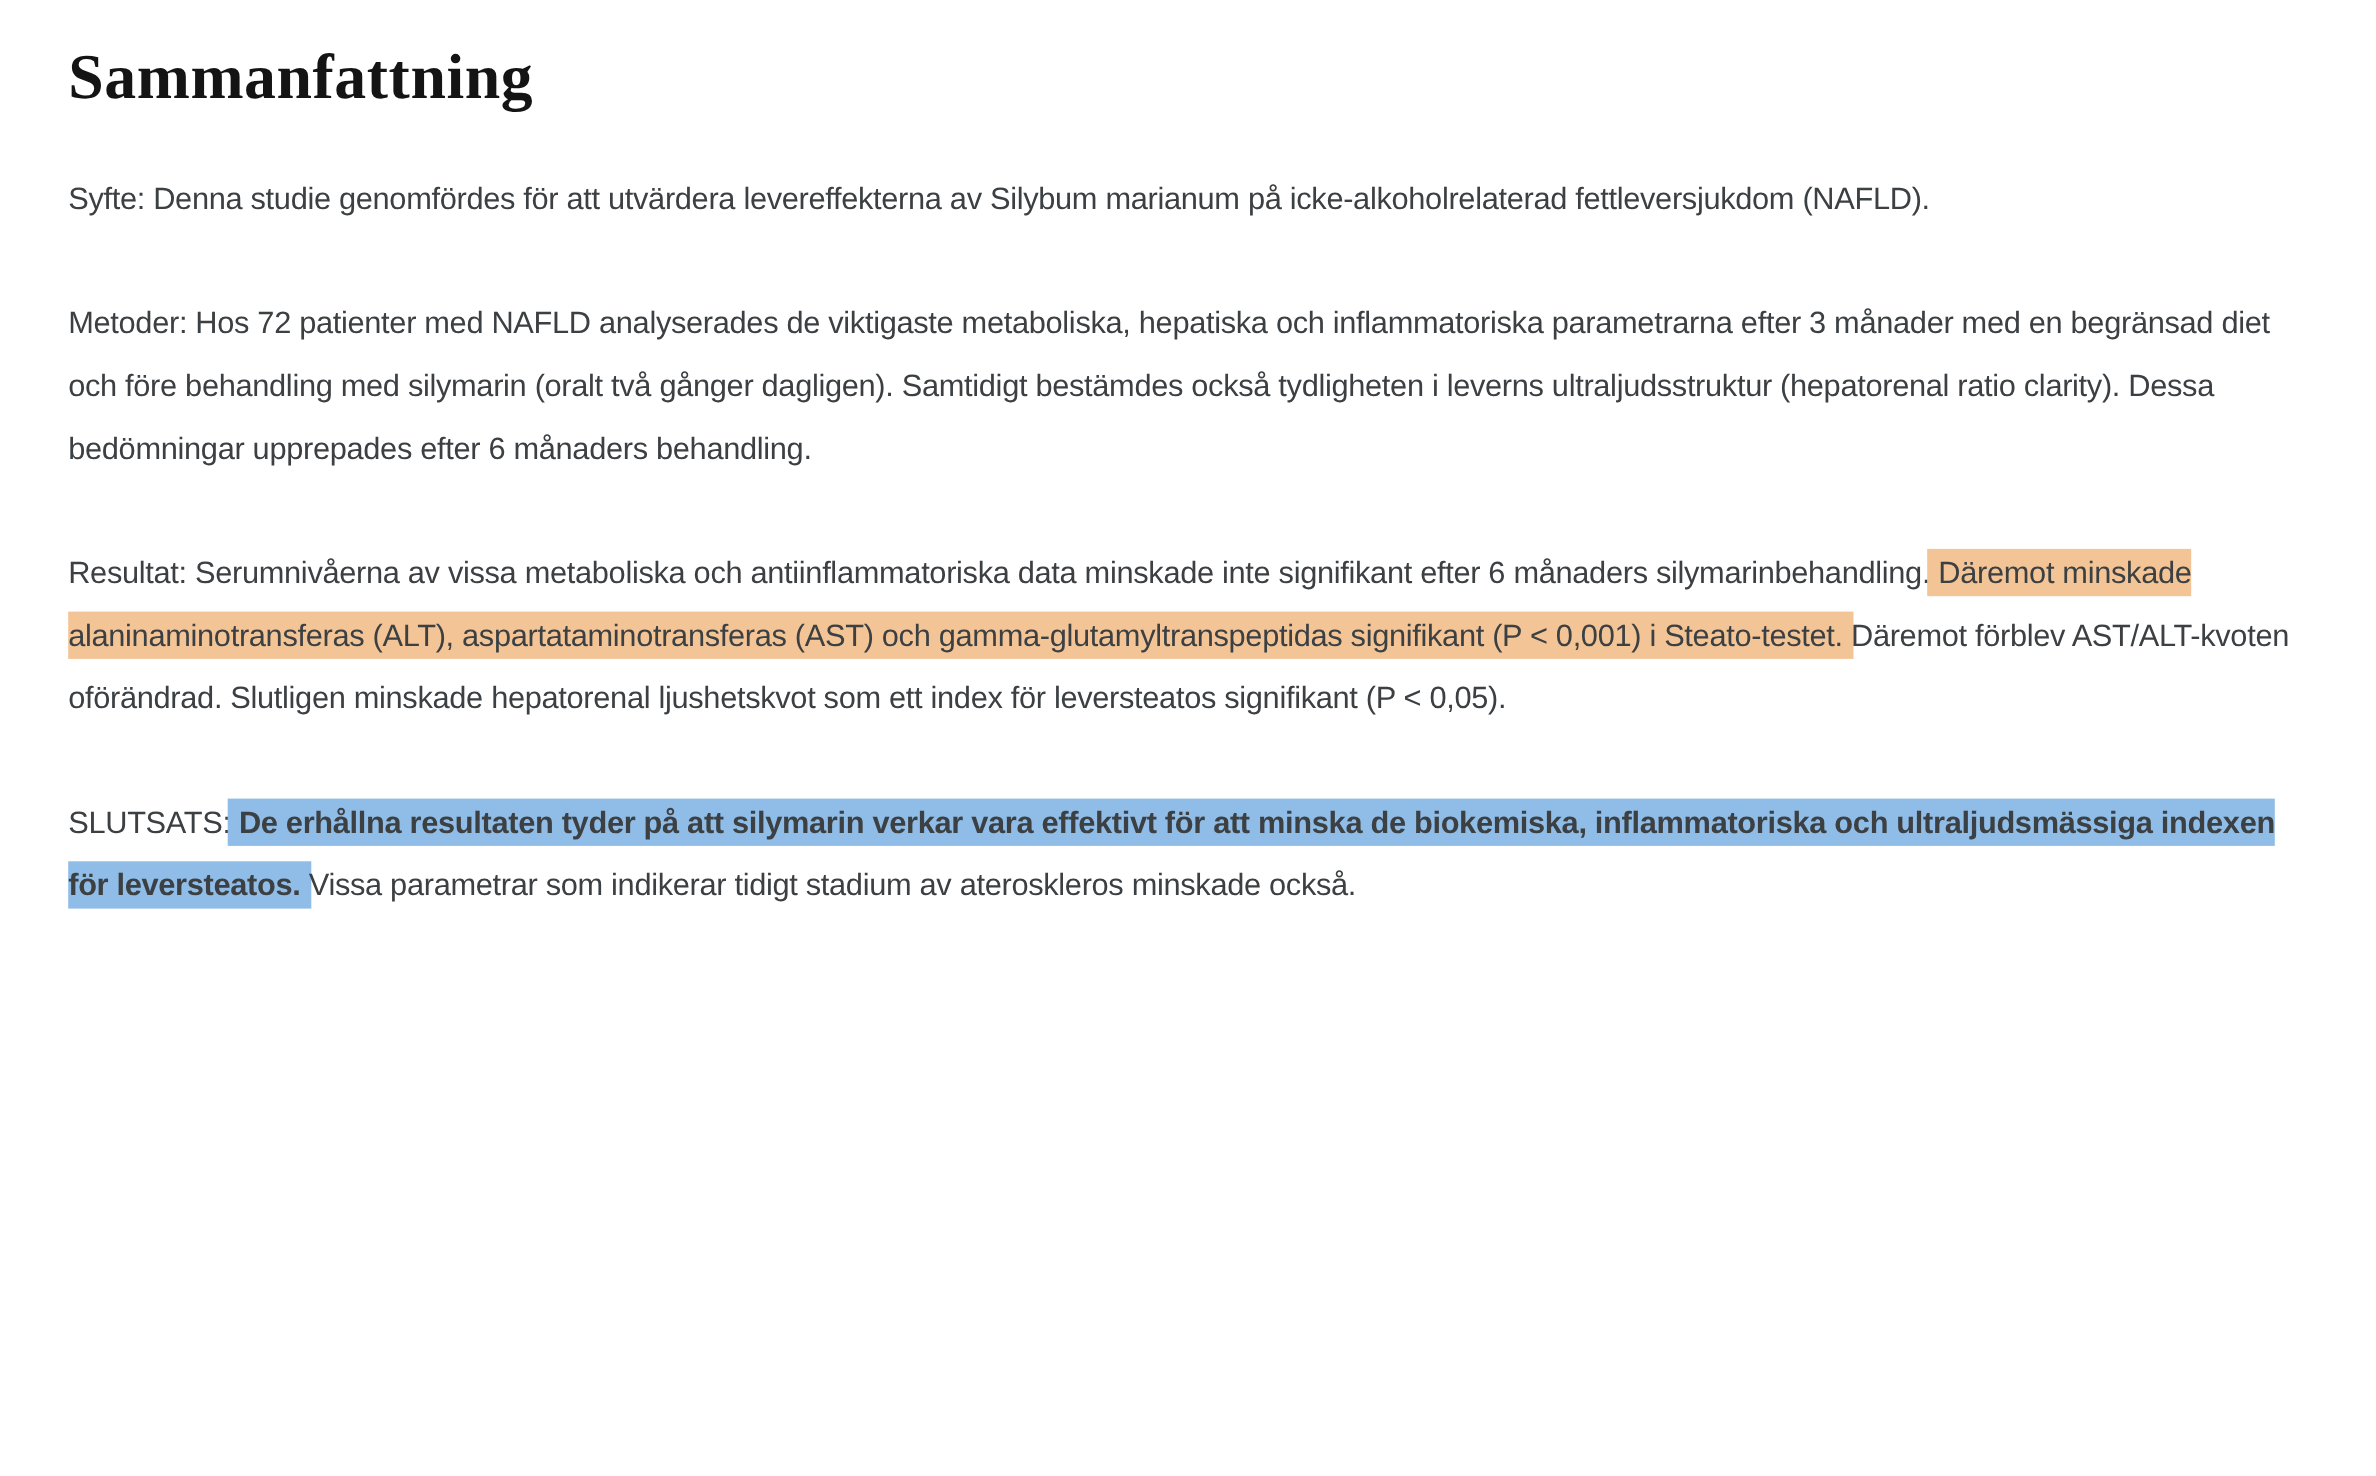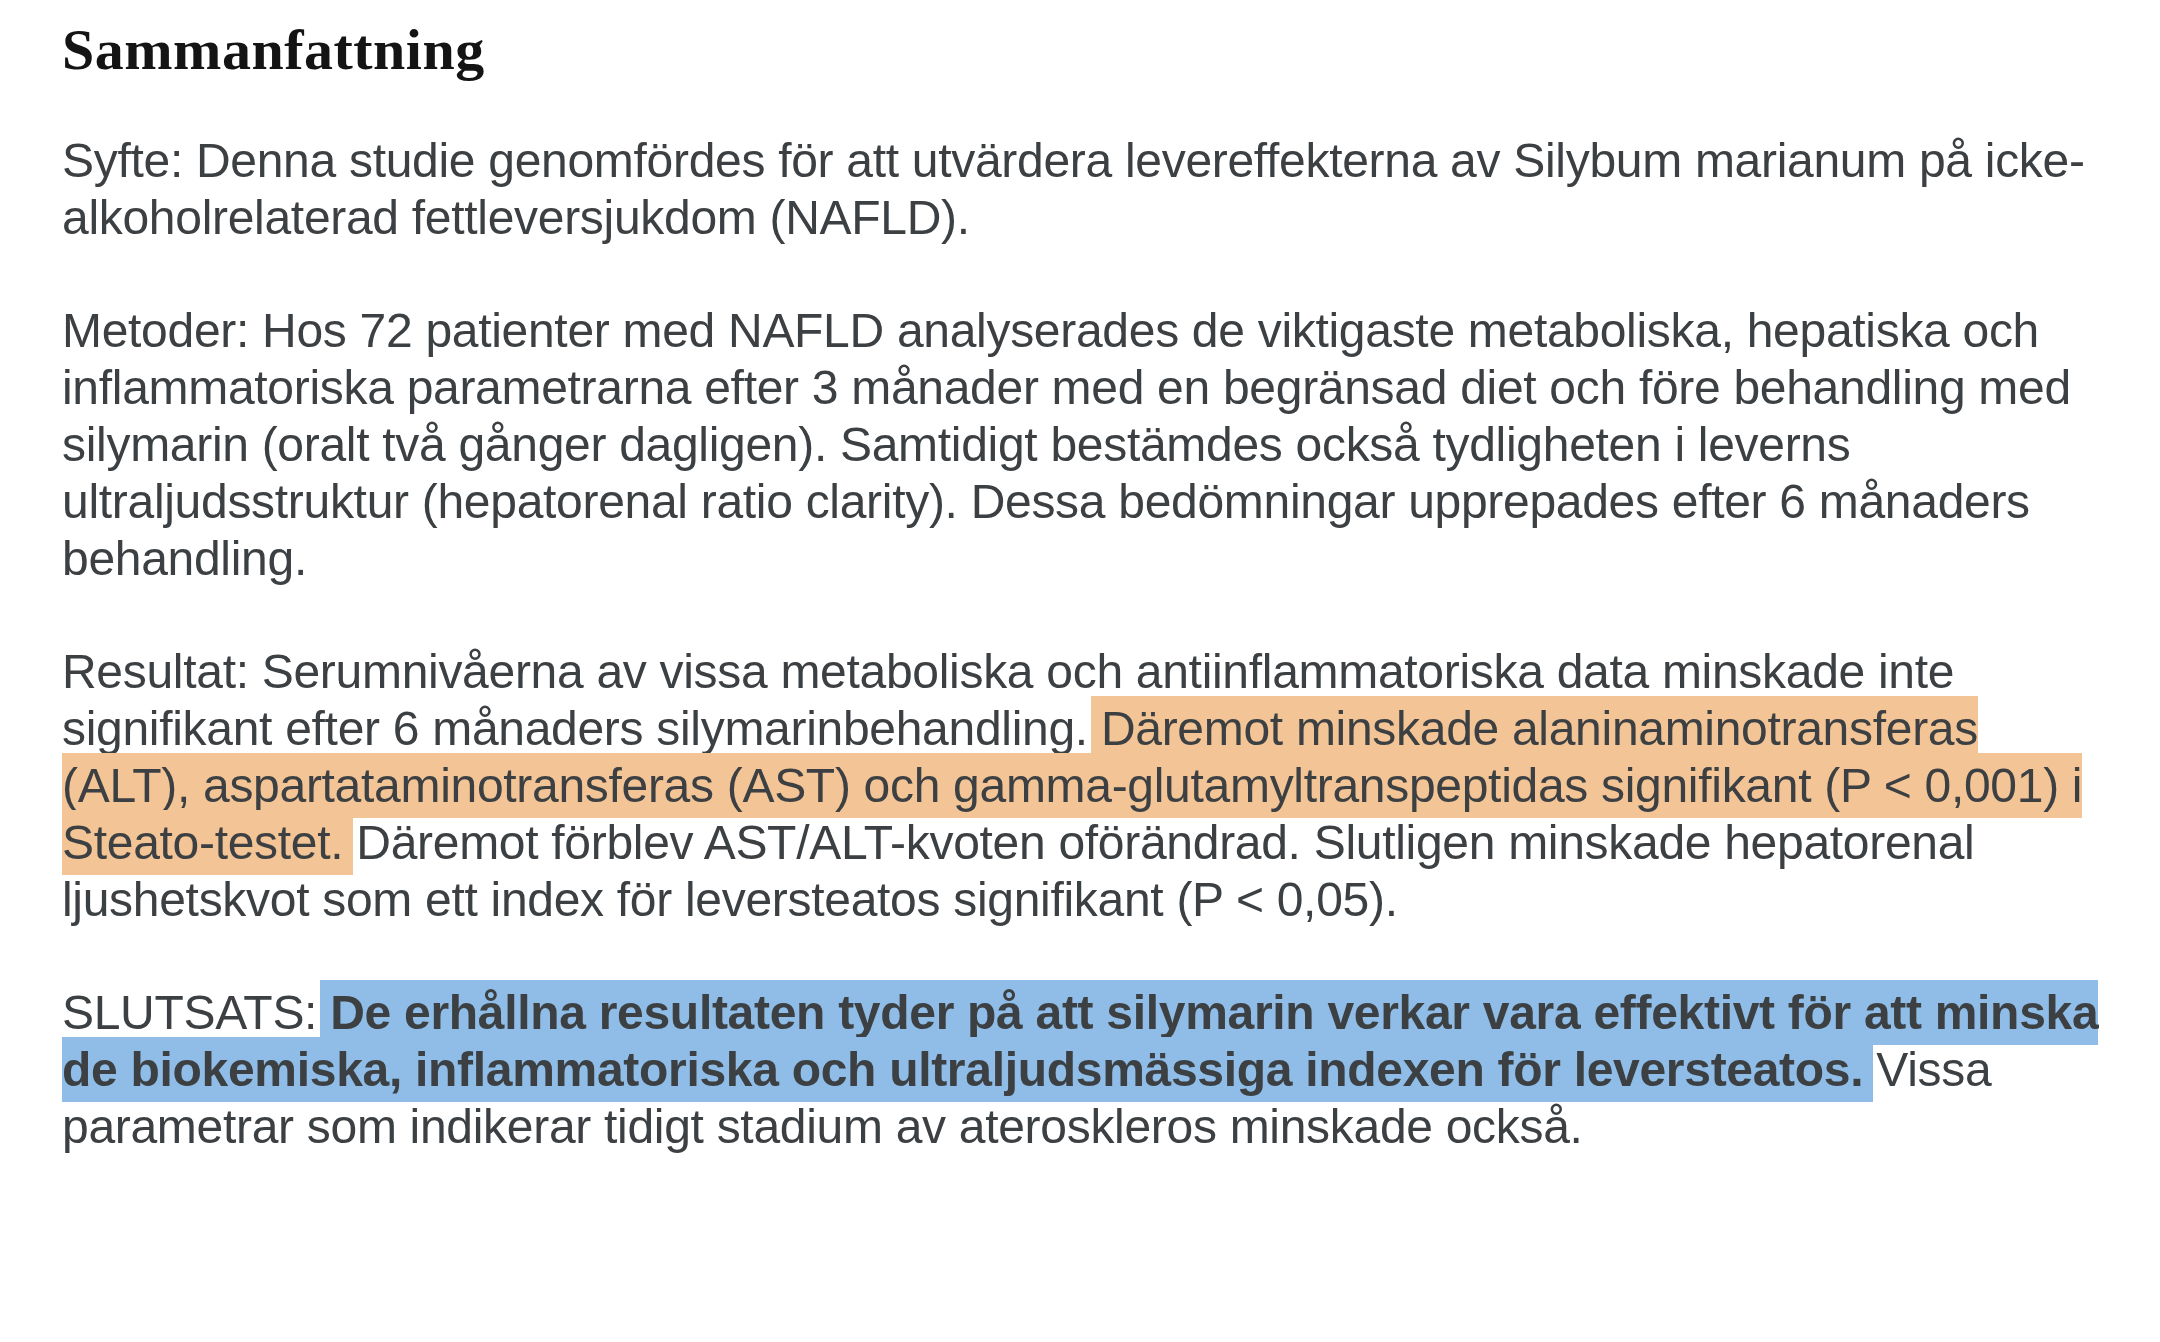--- a/index.html
+++ b/index.html
@@ -7,33 +7,33 @@
     padding: 0;
     background: #ffffff;
   }
   body {
     width: 2160px;
     height: 1342px;
     overflow: hidden;
     font-family: "Liberation Sans", sans-serif;
   }
   .page {
-    padding: 14px 50px 0 62px;
+    padding: 34px 50px 0 62px;
   }
   .doc-title {
     font-family: "Liberation Serif", "DejaVu Serif", serif;
     font-weight: 700;
     font-size: 58px;
     line-height: 72px;
     color: #141414;
     margin: 0;
     letter-spacing: 0.5px;
   }
   .doc-body p {
-    font-size: 48px;
+    font-size: 28px;
     line-height: 57px;
     font-weight: 400;
     letter-spacing: -0.3px;
     color: var(--text-color, #3c4043);
     max-width: 2050px;
     margin: 56px 0 0 0;
   }
   .doc-body p.first {
     margin-top: 46px;
   }

